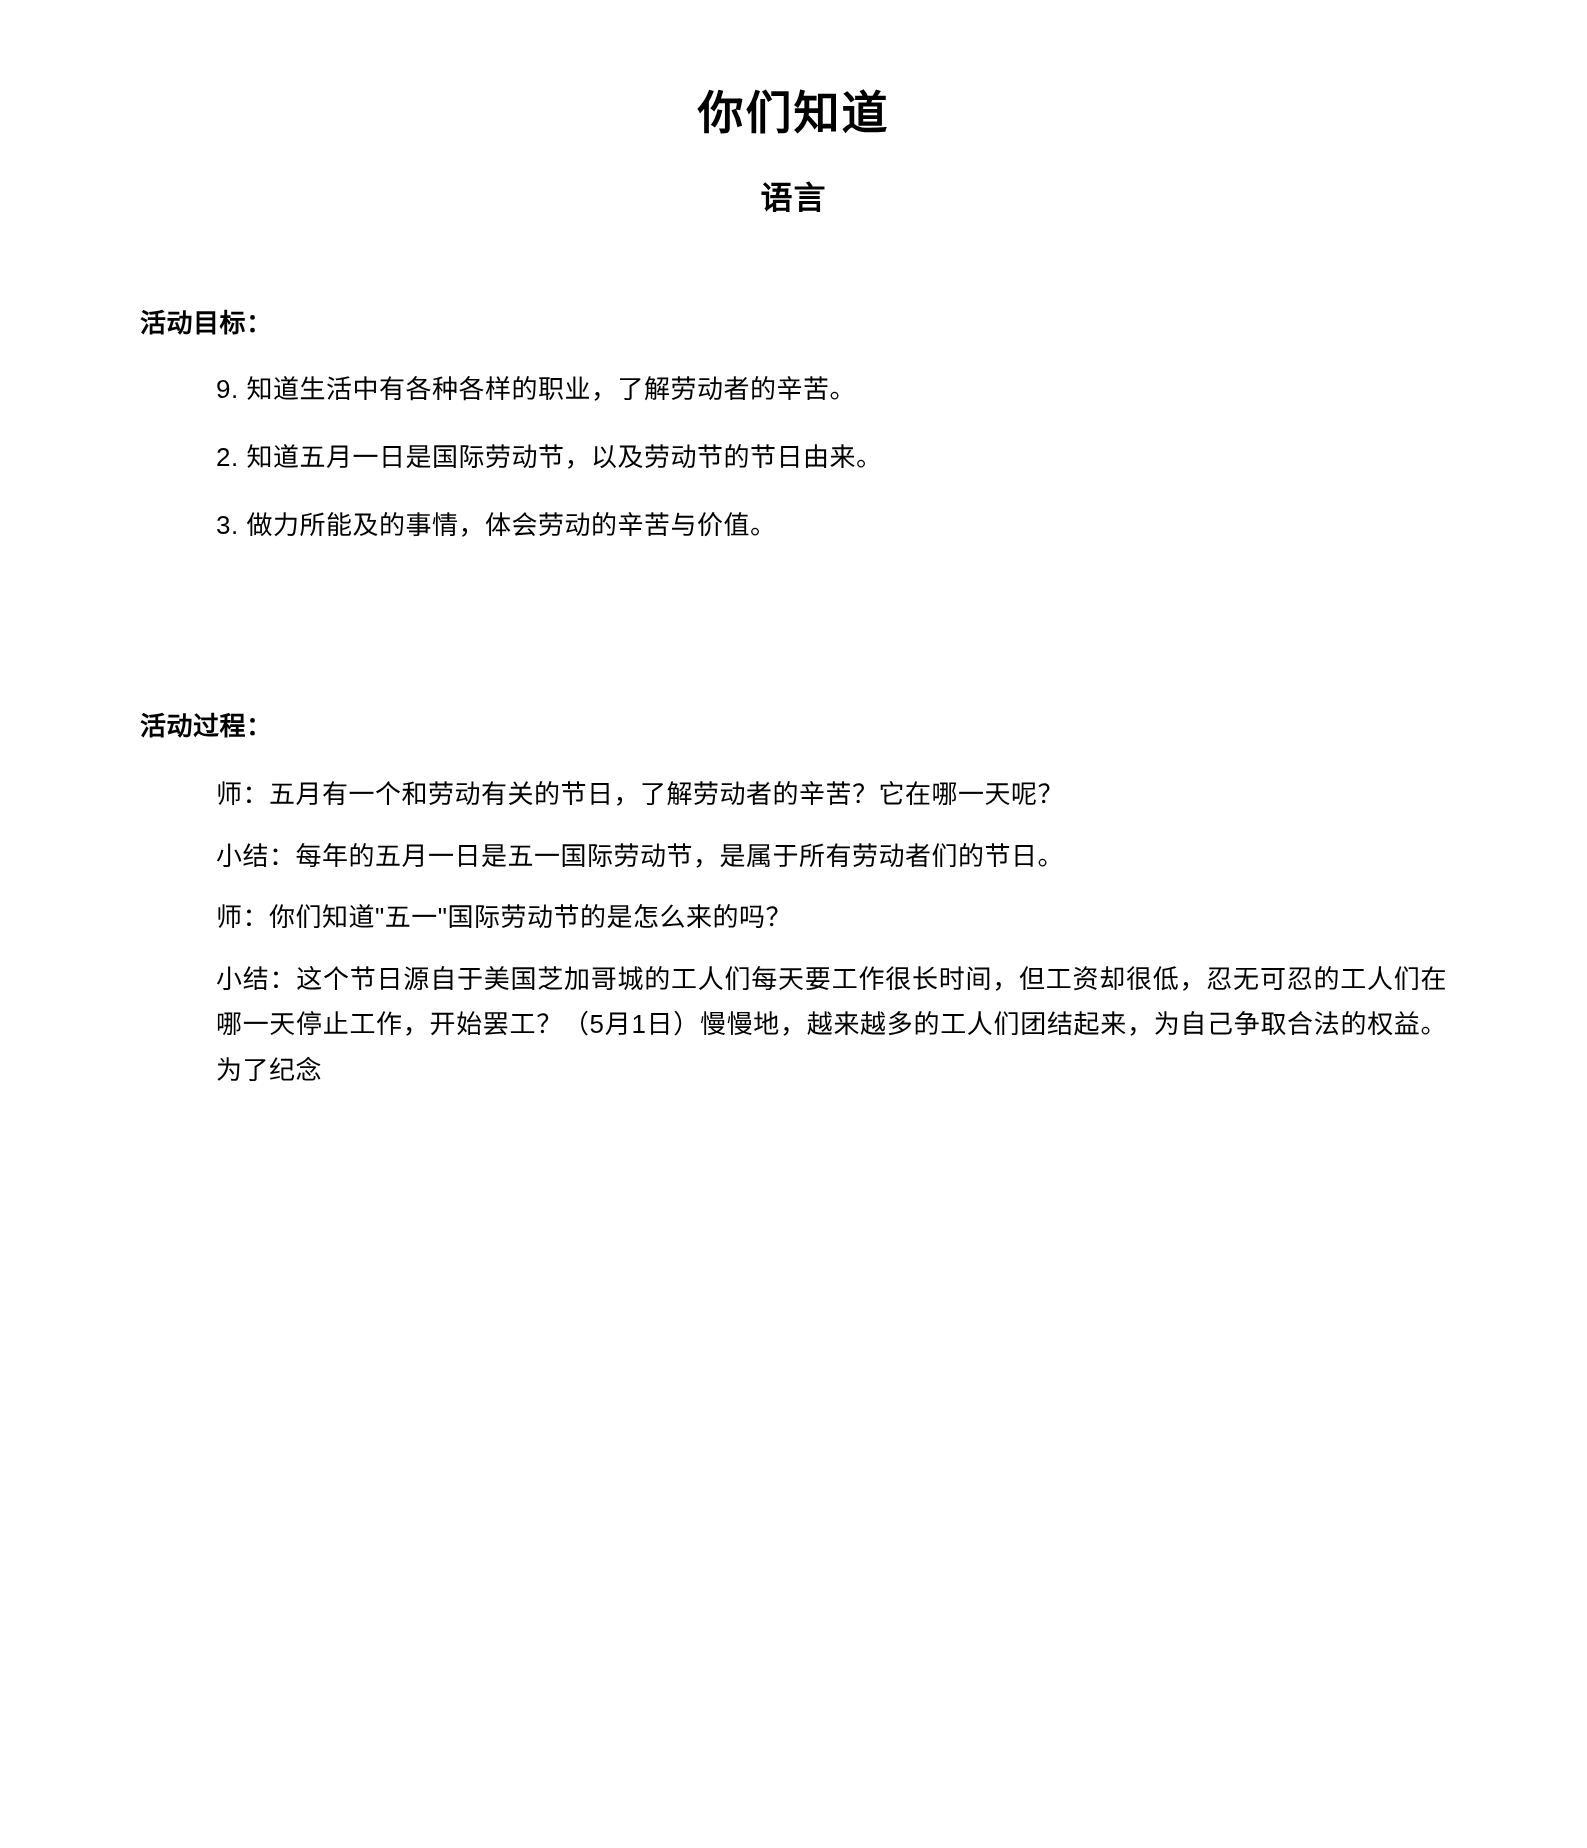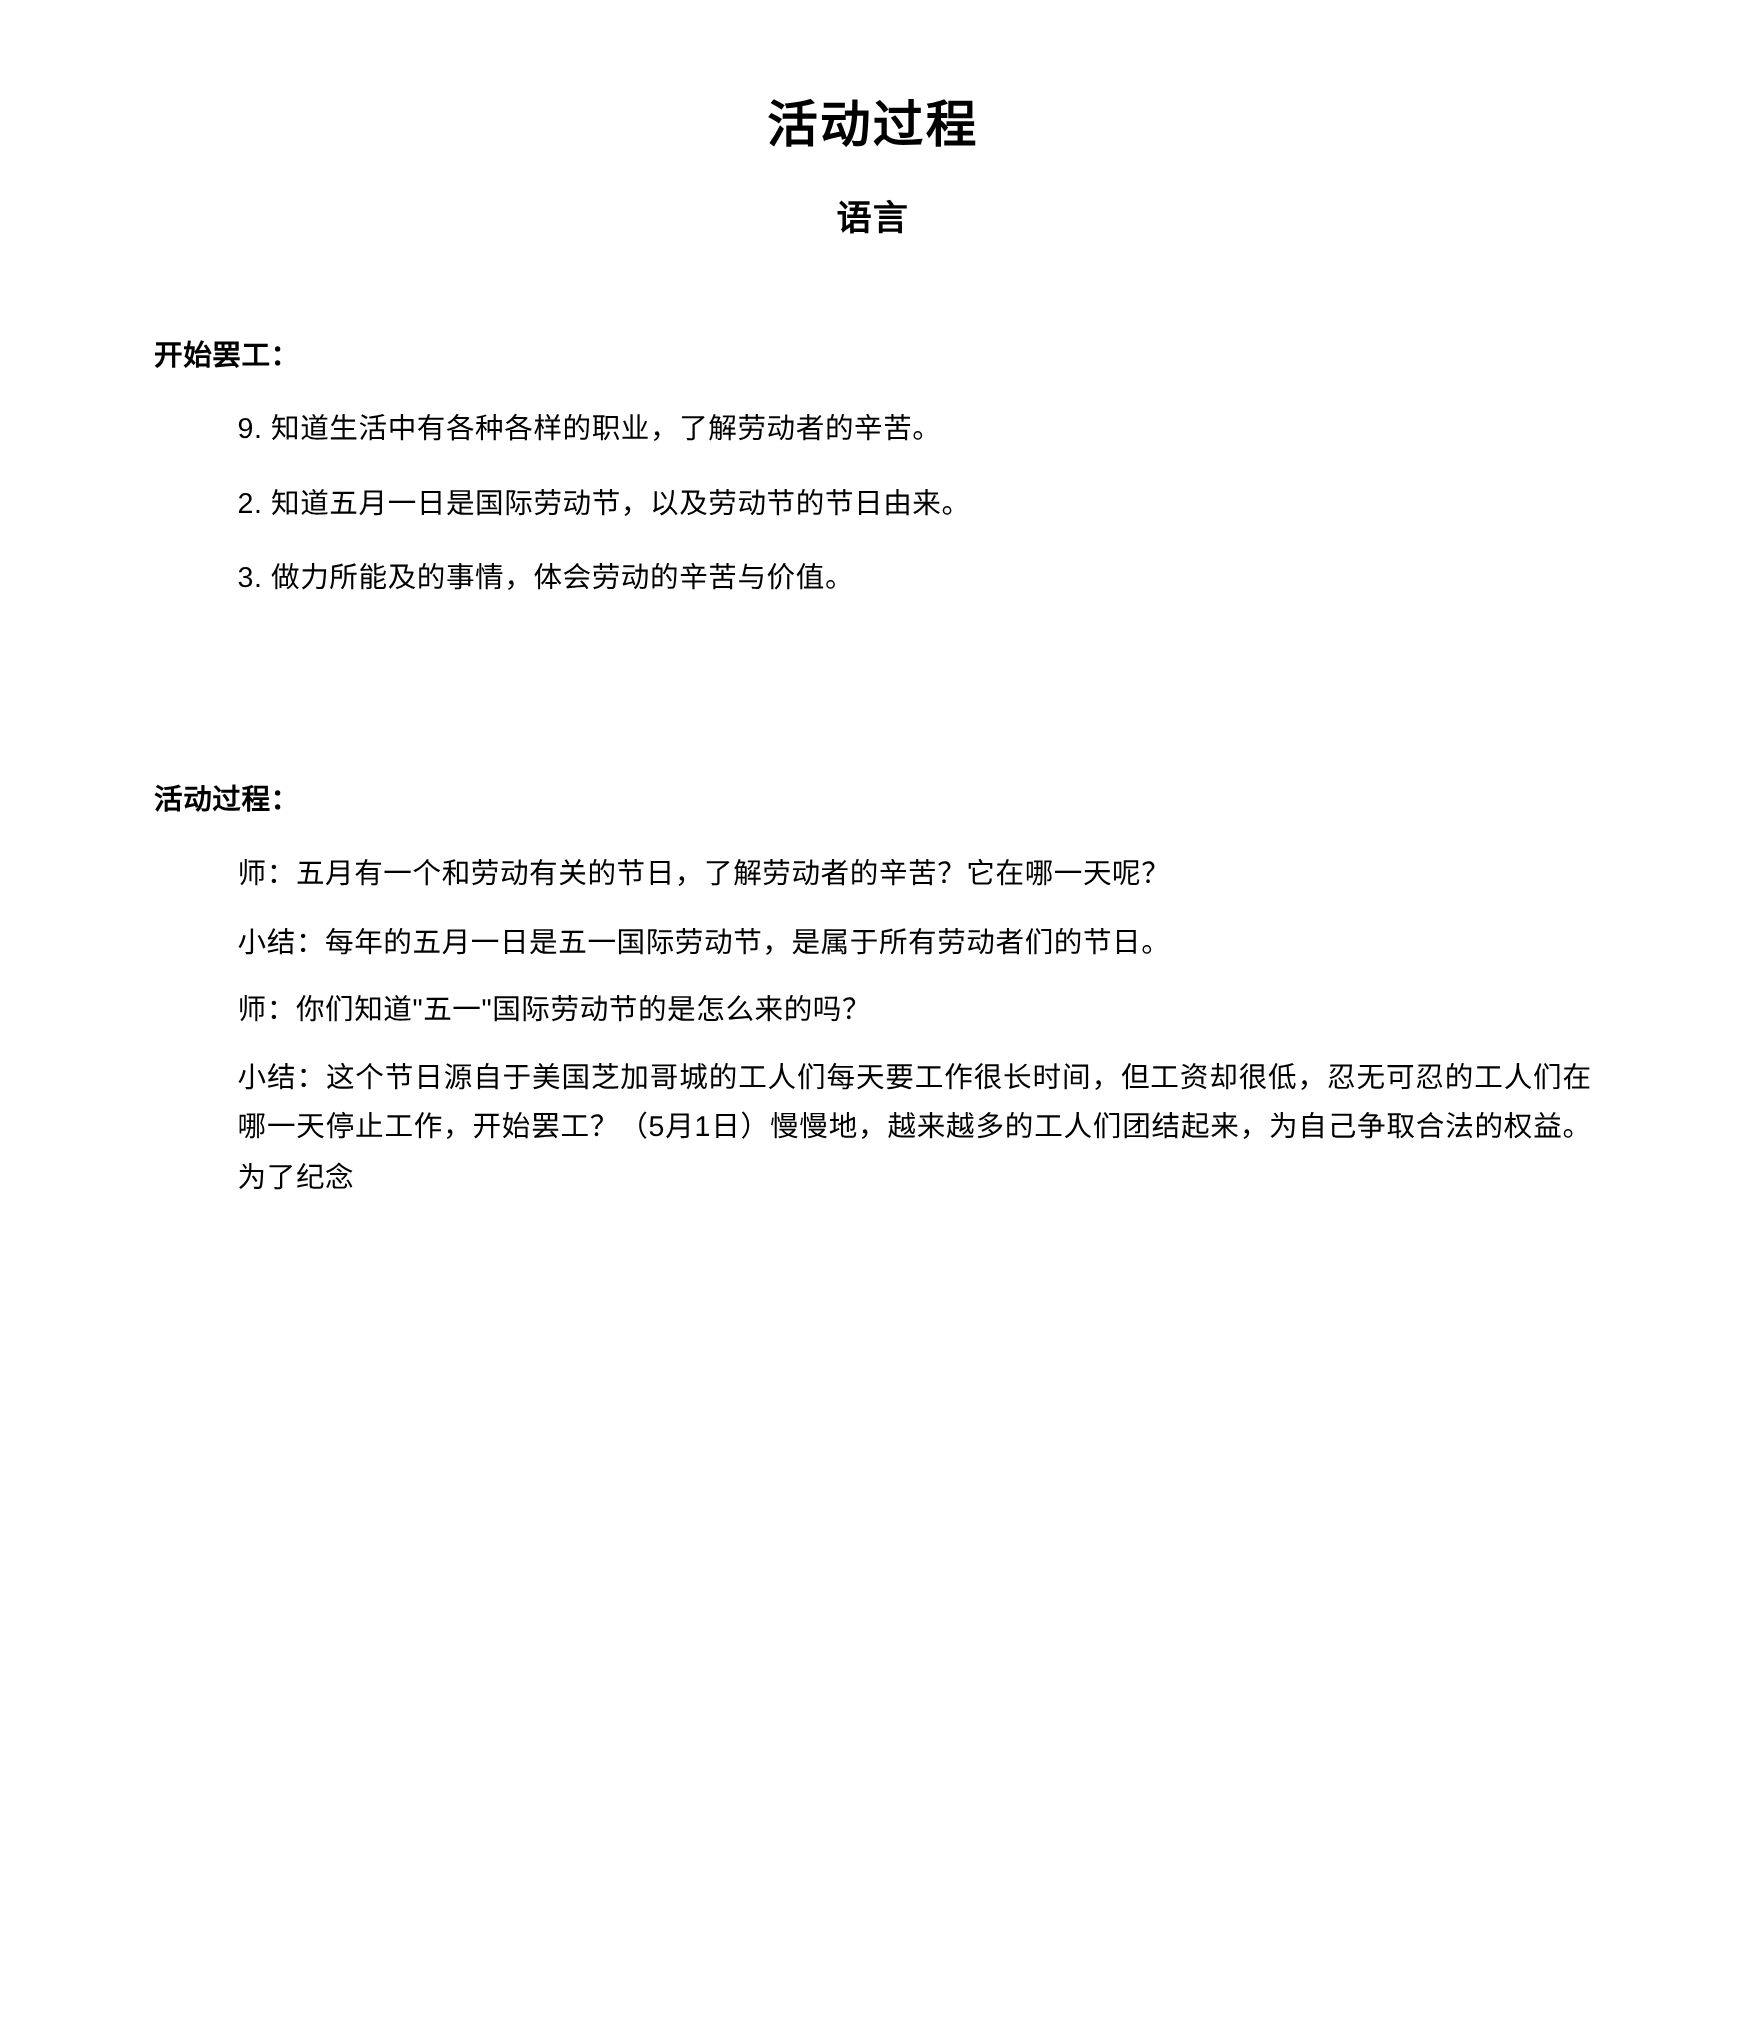--- a/index.html
+++ b/index.html
@@ -93,28 +93,28 @@
 
   .spacer-lg { height: 72px; }
   .spacer-md { height: 62px; }
 </style>
 </head>
 <body>
 
 <div class="page">
   <div class="doc-body">
 
-    <h1 class="doc-title">活动过程</h1>
+    <h1 class="doc-title">你们知道</h1>
 
     <h2 class="doc-subtitle">语言</h2>
 
     <div class="content">
 
       <div>
-        <div class="section-heading">开始罢工：</div>
+        <div class="section-heading">活动目标：</div>
         <p class="list-item">9. 知道生活中有各种各样的职业，了解劳动者的辛苦。</p>
         <p class="list-item">2. 知道五月一日是国际劳动节，以及劳动节的节日由来。</p>
         <p class="list-item">3. 做力所能及的事情，体会劳动的辛苦与价值。</p>
       </div>
 
       <div class="spacer-lg"></div>
 
 
       <div class="spacer-md"></div>
 

